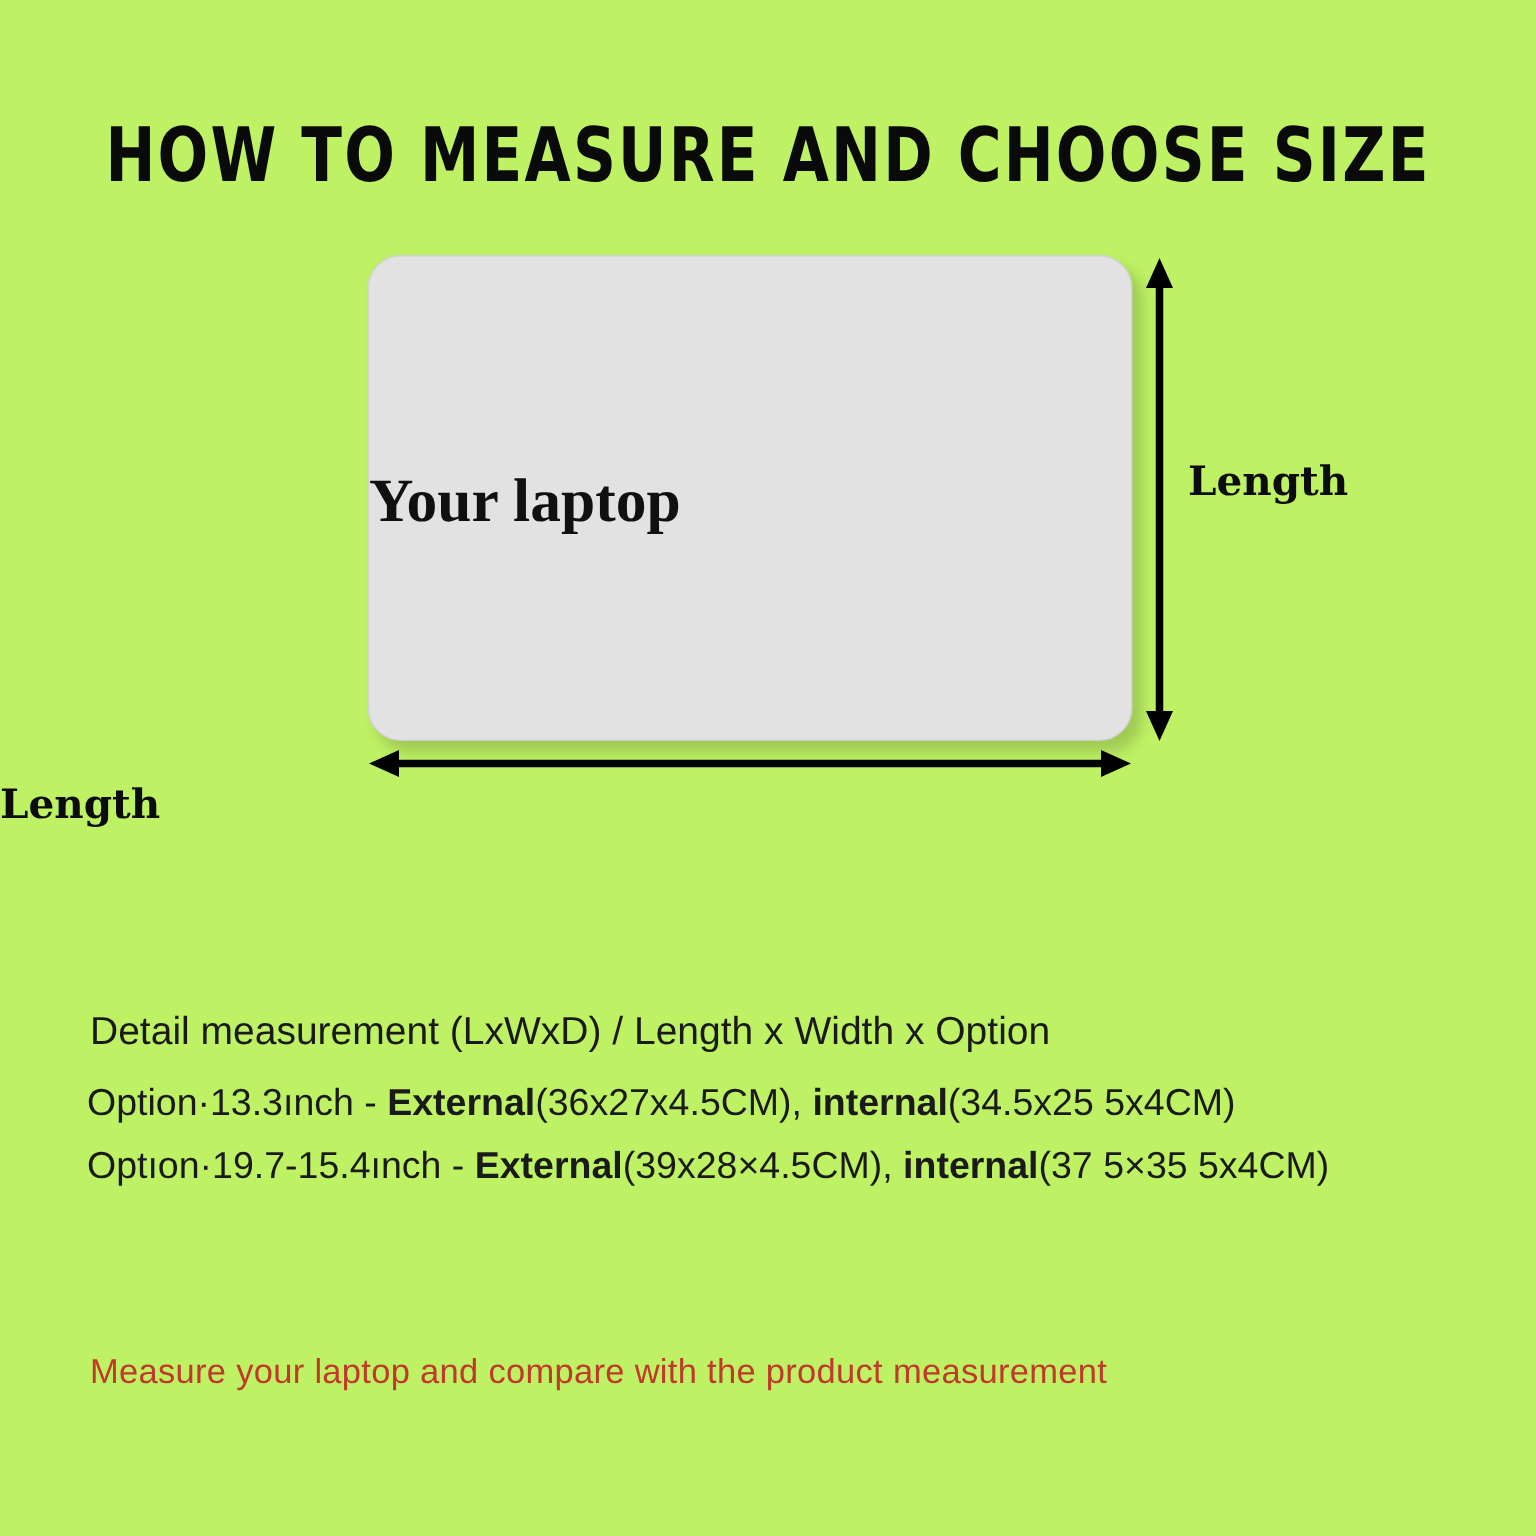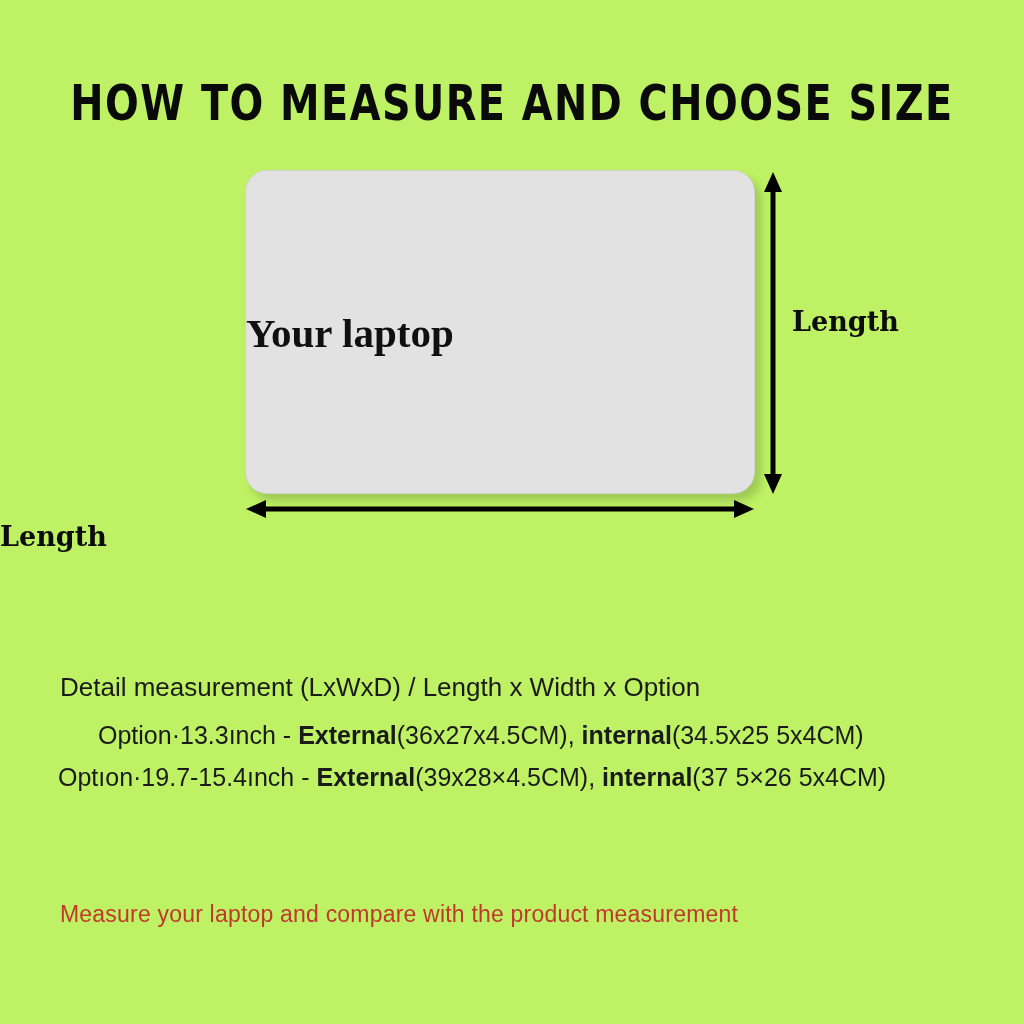--- a/index.html
+++ b/index.html
@@ -113,21 +113,21 @@
     white-space: nowrap;
   }
   .opt-row {
     position: absolute;
     left: 58px;
     font-family: "Liberation Sans", sans-serif;
     font-size: 25px;
     color: #1a1a1a;
     white-space: nowrap;
   }
-  .opt-row.r1 { top: 721px; margin-left: 40px; }
+  .opt-row.r1 { top: 721px; }
   .opt-row.r2 { top: 763px; }
   .opt-row b { font-weight: bold; }
 
   .footnote {
     position: absolute;
     left: 60px;
     top: 901px;
     font-family: "Liberation Sans", sans-serif;
     font-size: 23px;
     letter-spacing: 0.2px;
@@ -166,18 +166,18 @@
   <div class="label-width">Length</div>
   <div class="label-length">Length</div>
 
   <div class="detail-head">Detail measurement (LxWxD) / Length x Width x Option</div>
 
   <div class="opt-row r1">
     <span>Option·13.3ınch - </span><b>External</b><span>(36x27x4.5CM), </span><b>internal</b><span>(34.5x25 5x4CM)</span>
   </div>
 
   <div class="opt-row r2">
-    <span>Optıon·19.7-15.4ınch - </span><b>External</b><span>(39x28×4.5CM), </span><b>internal</b><span>(37 5×26 5x4CM)</span>
+    <span>Optıon·19.7-15.4ınch - </span><b>External</b><span>(39x28×4.5CM), </span><b>internal</b><span>(37 5×35 5x4CM)</span>
   </div>
 
   <div class="footnote">Measure your laptop and compare with the product measurement</div>
 
 </div>
 
 </body></html>

